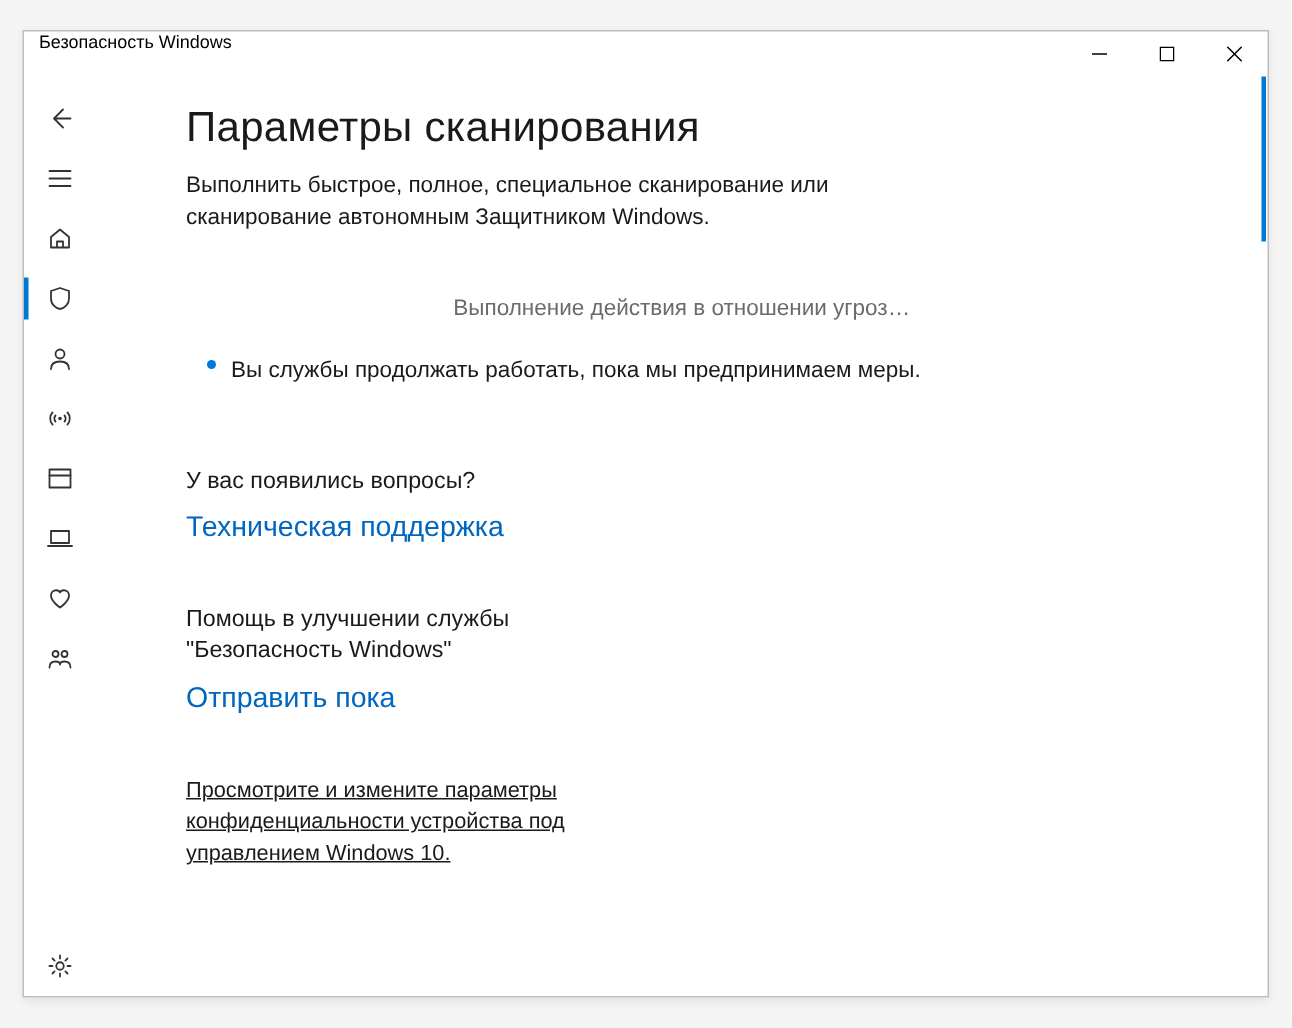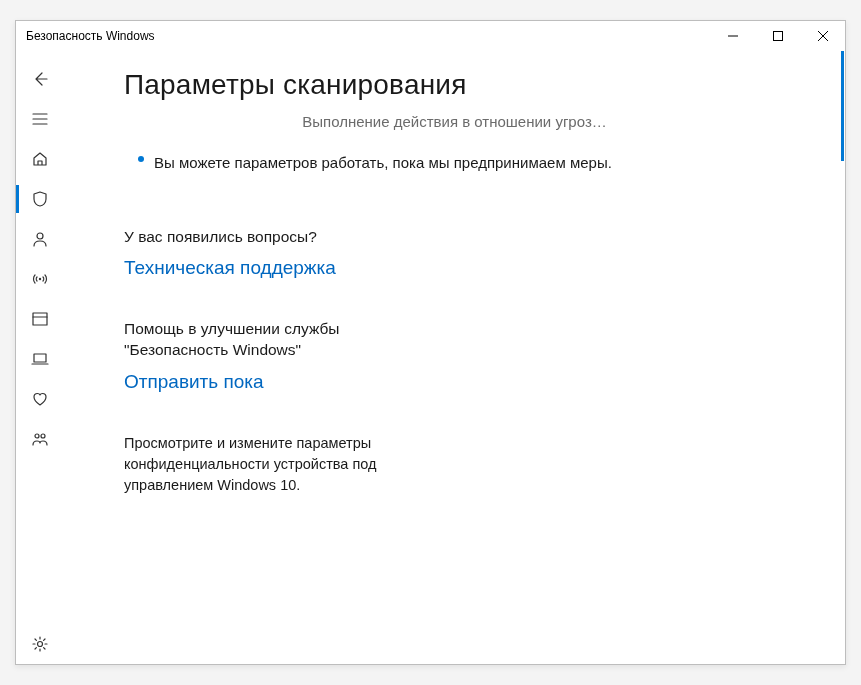--- a/index.html
+++ b/index.html
@@ -19,21 +19,21 @@
     border: 1px solid #bdbdbd;
     box-shadow: 0 2px 6px rgba(0,0,0,0.08);
     display: flex;
     flex-direction: column;
     overflow: hidden;
     position: relative;
   }
   .titlebar {
     height: 30px;
     display: flex;
-    align-items: center;
+    align-items: flex-start;
     padding-left: 10px;
     font-size: 12px;
     color: #000;
     flex-shrink: 0;
   }
   .titlebar-title { flex: 1; }
   .window-controls { display: flex; height: 100%; }
   .win-btn {
     width: 45px;
     display: flex;
@@ -138,20 +138,21 @@
     font-weight: 400;
     color: #1a1a1a;
     line-height: 1.35;
     margin-bottom: 10px;
   }
   .section-body {
     font-size: 14.5px;
     color: #1a1a1a;
     line-height: 1.45;
     margin-bottom: 8px;
+    text-decoration: underline;
   }
   .link {
     font-size: 19px;
     color: #0067c0;
     cursor: pointer;
     display: inline-block;
   }
   
   .content::-webkit-scrollbar { width: 4px; }
   .content::-webkit-scrollbar-thumb { background: transparent; }
@@ -246,23 +247,24 @@
       <div class="sidebar-item">
         <svg class="icon" viewBox="0 0 18 18">
             <circle class="icon-stroke" cx="9" cy="9" r="2.5"></circle>
             <path class="icon-stroke" d="M9 2 V4 M9 14 V16 M2 9 H4 M14 9 H16 M4 4 L5.4 5.4 M12.6 12.6 L14 14 M14 4 L12.6 5.4 M5.4 12.6 L4 14"></path>
           </svg>
       </div>
     </div>
 
     <div class="content">
       <h1 class="page-title">Параметры сканирования</h1>
+      <p class="page-subtitle">Выполнить быстрое, полное, специальное сканирование или сканирование автономным Защитником Windows.</p>
 
       <p class="status-line">Выполнение действия в отношении угроз…</p>
-      <p class="status-detail">Вы можете параметров работать, пока мы предпринимаем меры.</p>
+      <p class="status-detail">Вы службы продолжать работать, пока мы предпринимаем меры.</p>
 
       <div class="section">
         <div class="section-title">У вас появились вопросы?</div>
         <span class="link">Техническая поддержка</span>
       </div>
 
       <div class="section">
         <div class="section-title">Помощь в улучшении службы "Безопасность Windows"</div>
         <span class="link">Отправить пока</span>
       </div>

